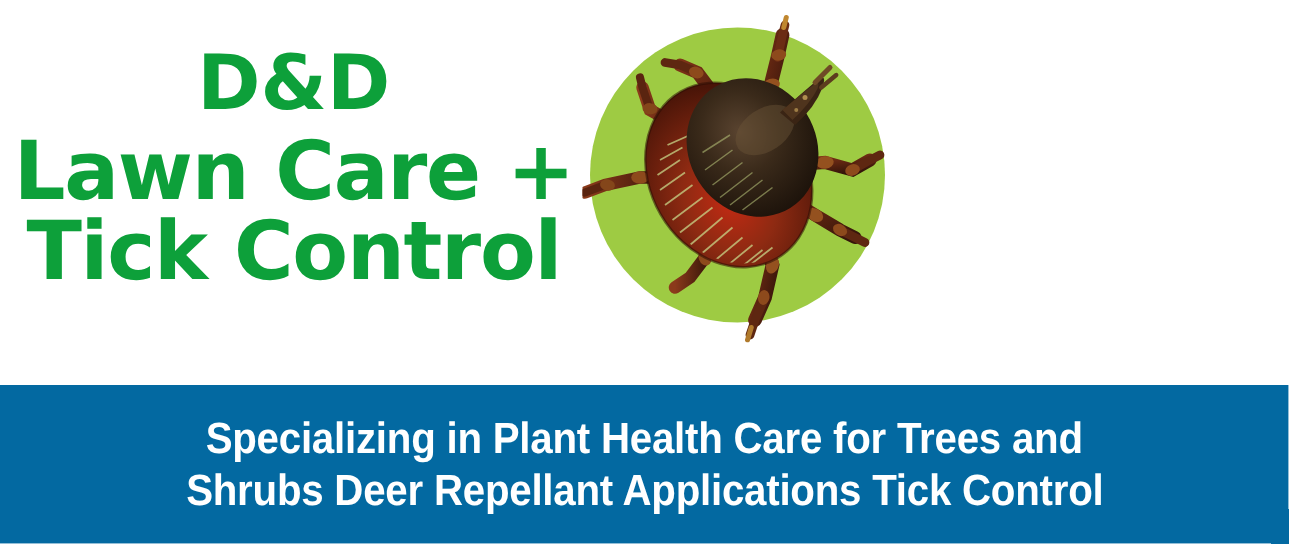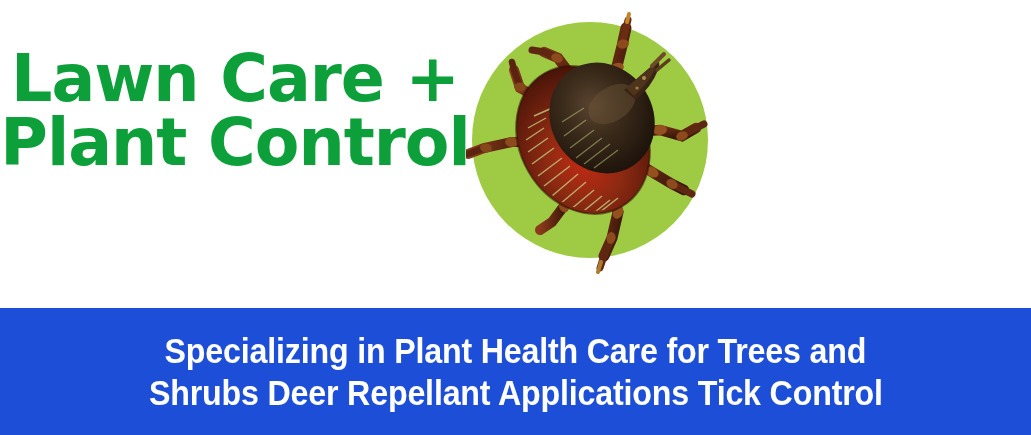--- a/index.html
+++ b/index.html
@@ -75,21 +75,21 @@
     height: 266px;
   }
 
   
   #tagline-banner {
     position: absolute;
     left: 0;
     top: 308px;
     width: 1031px;
     height: 127px;
-    background: #1d4ed8;
+    background: #0369a1;
     display: flex;
     flex-direction: column;
     align-items: center;
     justify-content: center;
   }
   #tagline-banner .tag-line {
     display: block;
     color: #FFFFFF;
     font-family: "Liberation Sans Narrow", "Liberation Sans", sans-serif;
     font-weight: bold;
@@ -102,22 +102,23 @@
   }
 </style>
 </head>
 <body>
 
 <div id="canvas">
 
   <div id="masthead">
 
     <div id="wordmark">
+      <span class="wm-line" id="wm-line-1">D&amp;D</span>
       <span class="wm-line" id="wm-line-2">Lawn Care +</span>
-      <span class="wm-line" id="wm-line-3">Plant Control</span>
+      <span class="wm-line" id="wm-line-3">Tick Control</span>
     </div>
 
     <div id="tick-badge">
       <svg viewBox="0 0 250 266" xmlns="http://www.w3.org/2000/svg">
         <defs>
           <radialGradient id="bodyGrad" cx="42%" cy="62%" r="62%">
             <stop offset="0%" stop-color="#C32A13"></stop>
             <stop offset="45%" stop-color="#8E2A12"></stop>
             <stop offset="100%" stop-color="#4A1508"></stop>
           </radialGradient>

